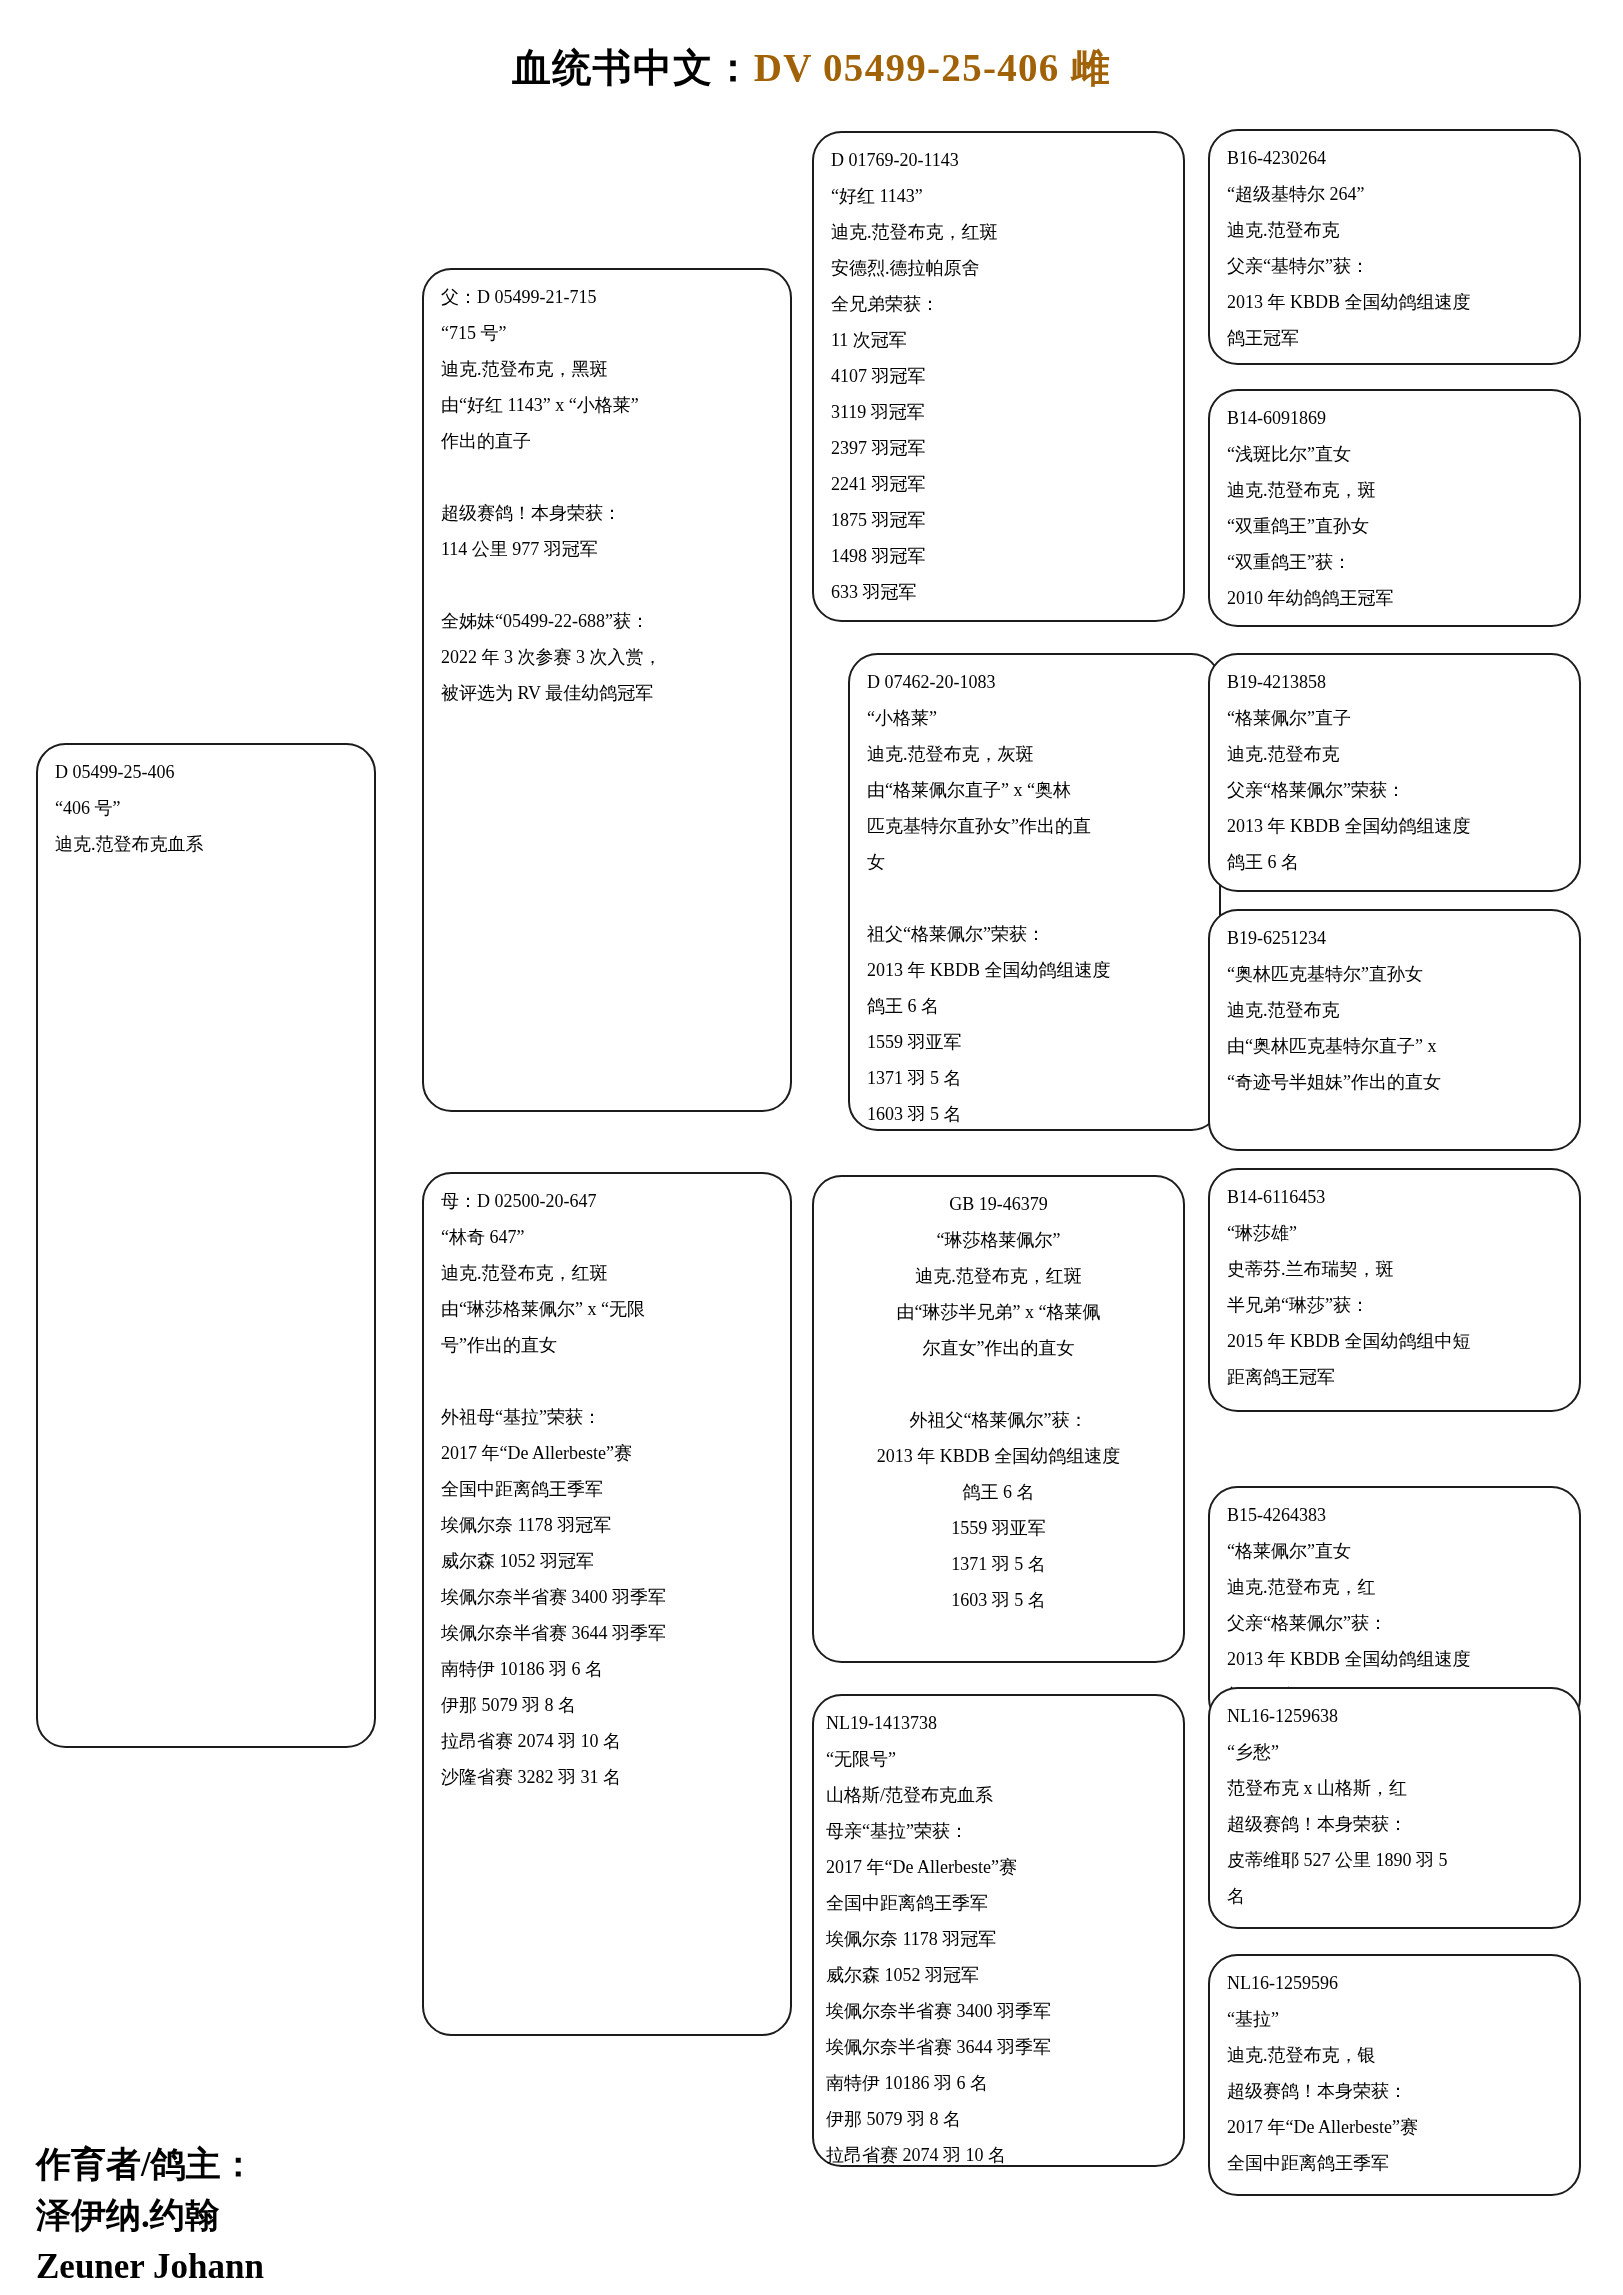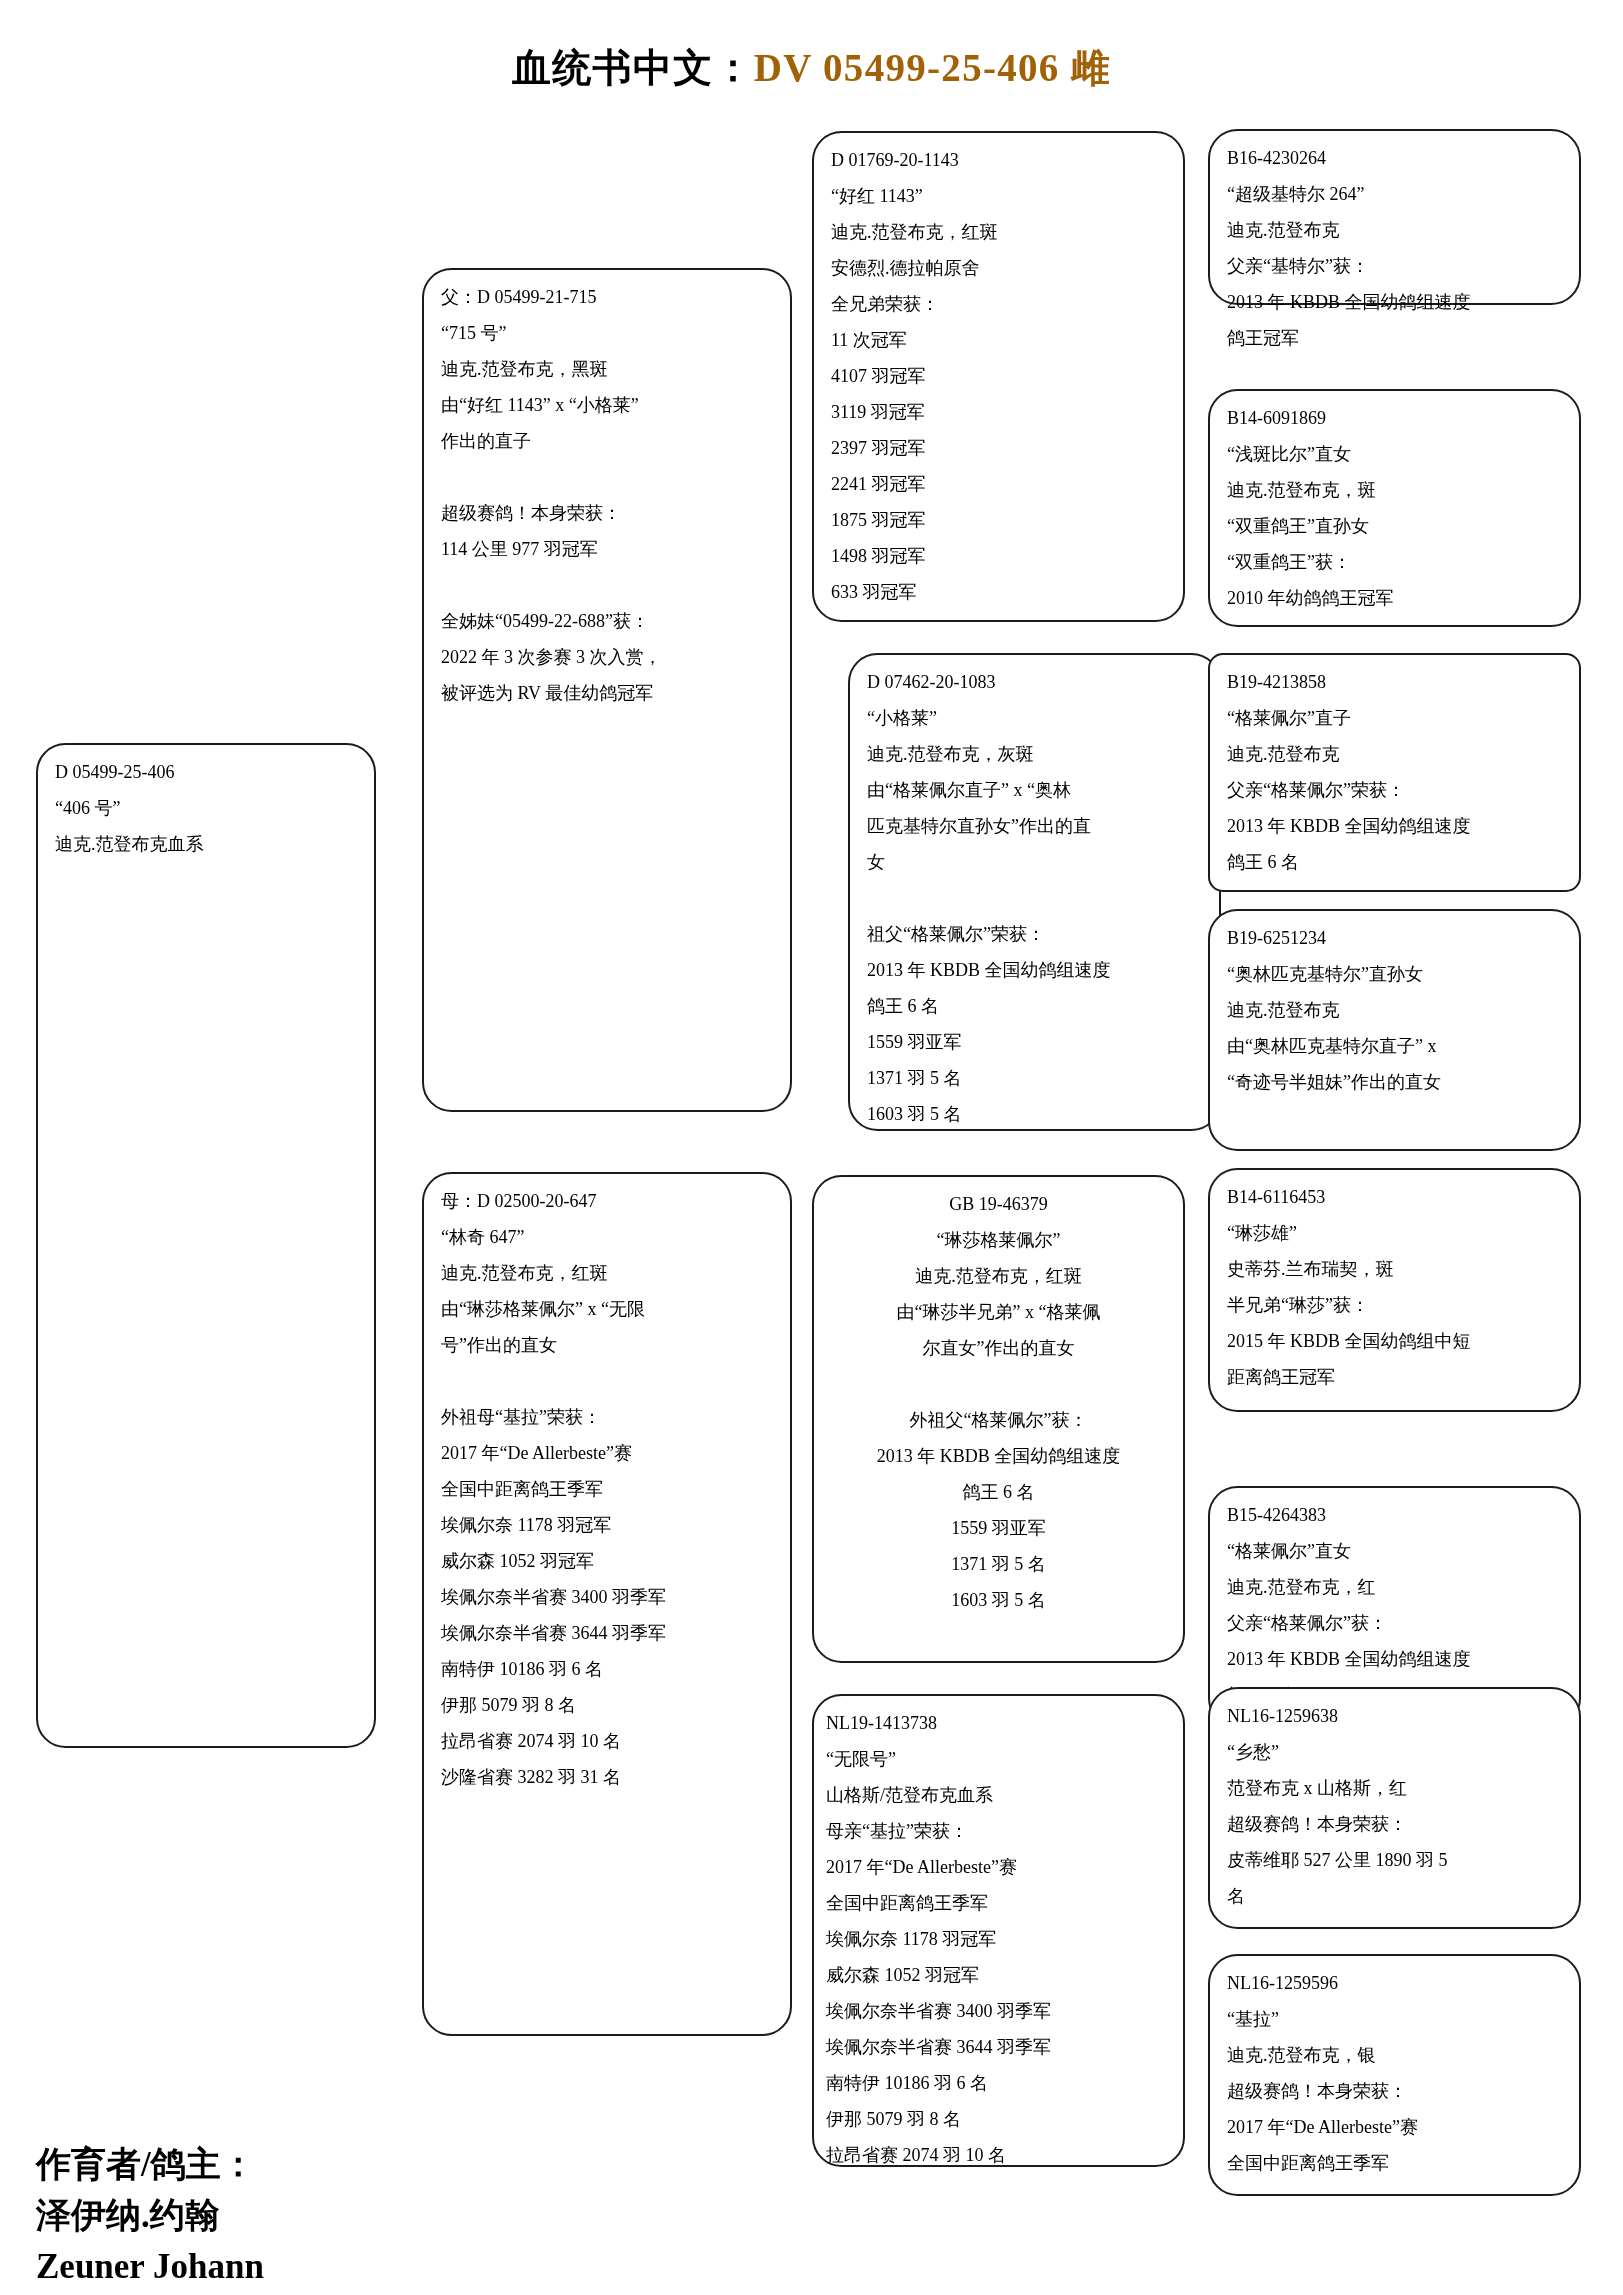--- a/index.html
+++ b/index.html
@@ -35,23 +35,23 @@
     line-height:36px;
     color:#000000;
   }
   #box-subject { left:36px;  top:743px; width:340px; height:1005px; }
   #box-father  { left:422px; top:268px;  width:370px; height:844px; }
   #box-mother  { left:422px; top:1172px; width:370px; height:864px; }
   #box-gp1 { left:812px; top:131px;  width:373px; height:491px; }
   #box-gp2 { left:812px; top:653px;  width:373px; height:478px;margin-left:36px; }
   #box-gp3 { left:812px; top:1175px; width:373px; height:488px;text-align:center; }
   #box-gp4 { left:812px; top:1694px; width:373px; height:473px;padding-left:12px; }
-  #box-ggp1 { left:1208px; top:129px;  width:373px; height:176px; }
+  #box-ggp1 { left:1208px; top:129px;  width:373px; height:236px; }
   #box-ggp2 { left:1208px; top:389px;  width:373px; height:238px; }
-  #box-ggp3 { left:1208px; top:653px;  width:373px; height:239px;border-radius:15px; }
+  #box-ggp3 { left:1208px; top:653px;  width:373px; height:239px; }
   #box-ggp4 { left:1208px; top:909px; width:373px; height:242px; }
   #box-ggp5 { left:1208px; top:1168px; width:373px; height:244px; }
   #box-ggp6 { left:1208px; top:1486px; width:373px; height:242px; }
   #box-ggp7 { left:1208px; top:1687px; width:373px; height:242px; }
   #box-ggp8 { left:1208px; top:1954px; width:373px; height:242px; }
   .breeder {
     position:absolute;
     left:36px; top:2139px;
     font-weight:bold;
   }

